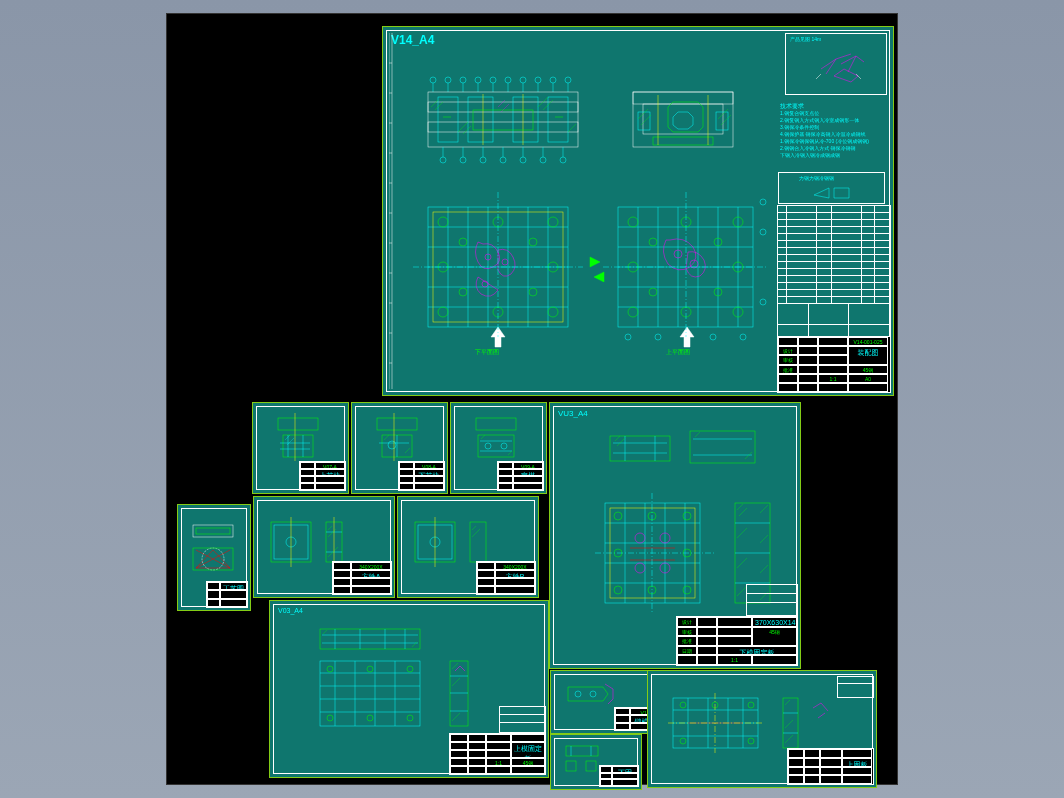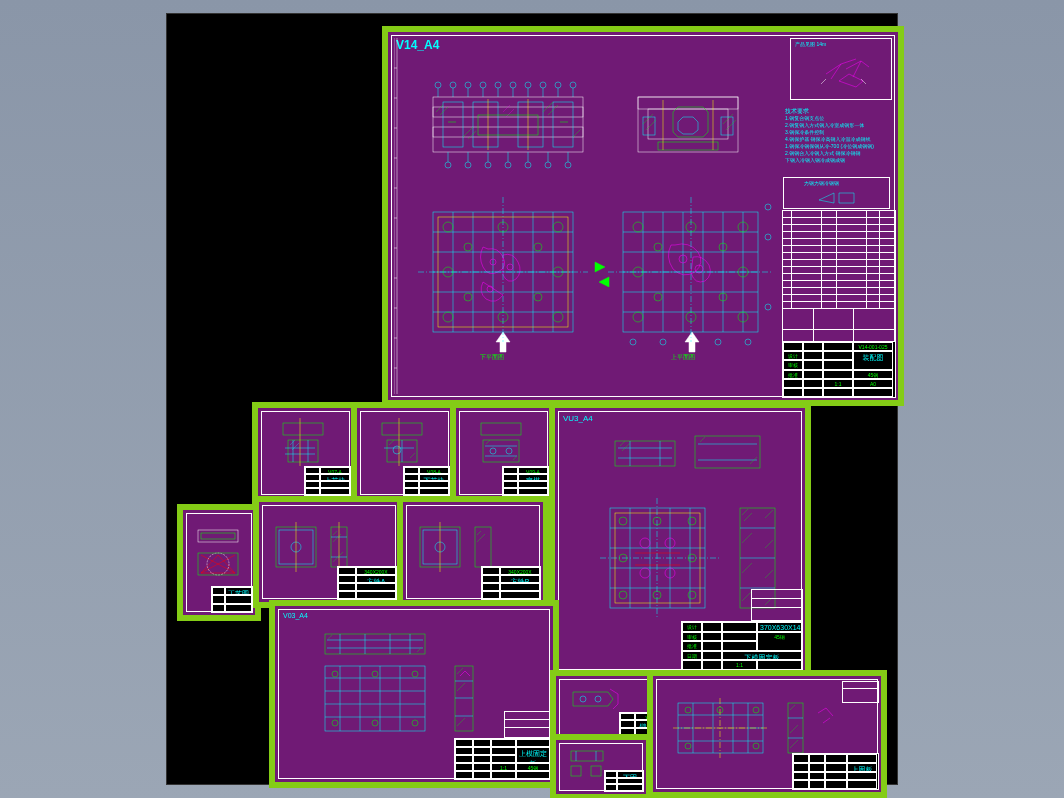--- a/index.html
+++ b/index.html
@@ -16,22 +16,22 @@
   }
   .canvas {
     width: 730px;
     height: 770px;
     background: #000;
     position: relative;
     border: 1px solid #333;
   }
   .sheet {
     position: absolute;
-    border: 6px solid #84cc16;
-    background: #701a75;
+    border: 1px solid #84cc16;
+    background: #0f766e;
   }
   .sheet-inner {
     position: absolute;
     border: 1px solid #fff;
     top: 3px; left: 3px; right: 3px; bottom: 3px;
   }
   
   .label {
     position: absolute;
     color: #0ff;

